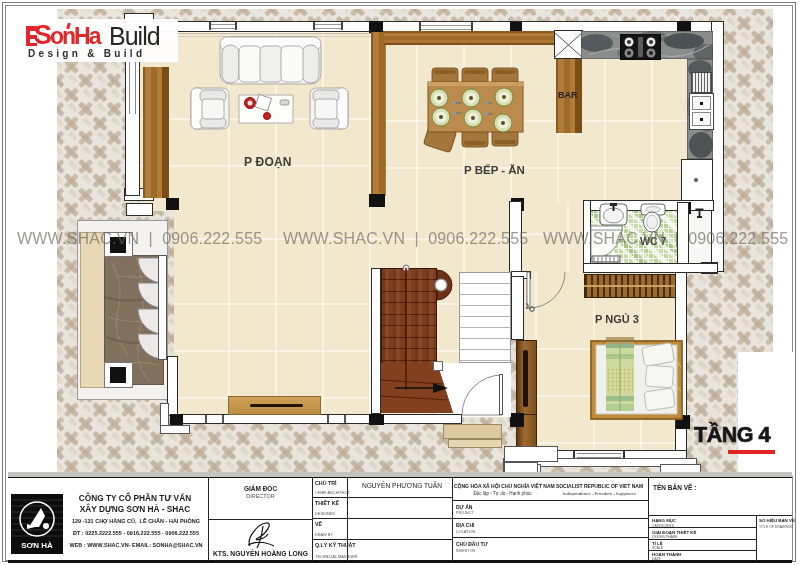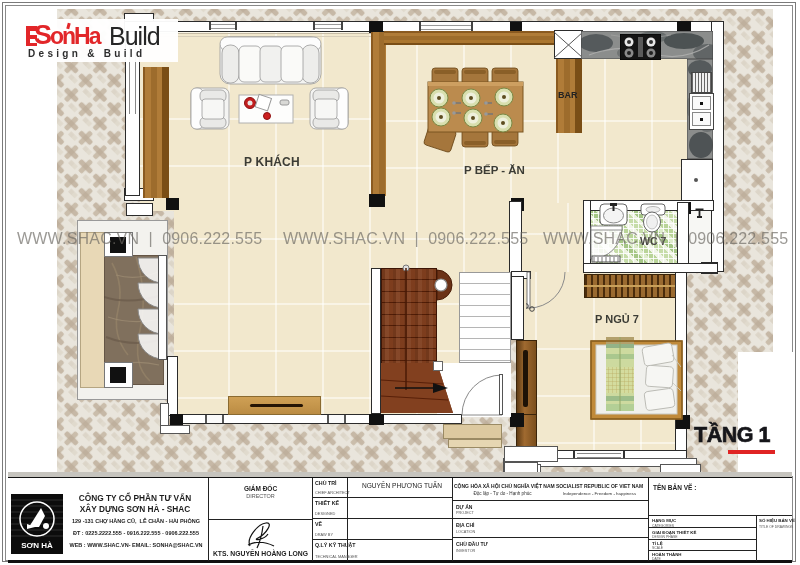--- a/index.html
+++ b/index.html
@@ -360,39 +360,39 @@
         </defs>
       <g fill="#f6f6f3" stroke="#b9b9b2" stroke-width="0.9">
         <rect x="55" y="12" width="30" height="19" rx="4" transform="rotate(-10 70 21)"></rect>
         <rect x="58" y="33" width="27" height="21" rx="4" transform="rotate(4 71 43)"></rect>
         <rect x="57" y="57" width="29" height="19" rx="4" transform="rotate(-8 71 66)"></rect>
         <path d="M84,22 L93,34 M85,50 L93,58" stroke="#c9c9c2"></path>
       </g>
       <rect x="3" y="8" width="91" height="78" fill="none" stroke="#8a5f1e" stroke-width="1.5"></rect>
     </svg>
 
-    <div class="lbl" style="left:244px;top:155px;font-size:12px;letter-spacing:0.2px;">P KHÁCH</div>
+    <div class="lbl" style="left:244px;top:155px;font-size:12px;letter-spacing:0.2px;">P ĐOẠN</div>
     <div class="lbl" style="left:464px;top:164px;font-size:11.5px;letter-spacing:0px;">P BẾP - ĂN</div>
-    <div class="lbl" style="left:595px;top:313px;font-size:11px;letter-spacing:0px;">P NGỦ 7</div>
+    <div class="lbl" style="left:595px;top:313px;font-size:11px;letter-spacing:0px;">P NGỦ 3</div>
     <div class="lbl" style="left:640px;top:235px;font-size:10.5px;color:#45453e;">WC 7</div>
   </div>
 
   <div class="abs" style="left:6px;top:19px;width:172px;height:43px;background:rgba(255,255,255,0.96);"></div>
   <div class="abs" id="logo" style="left:24px;top:22px;width:160px;height:40px;">
     <div class="abs" style="left:2px;top:4px;width:11px;height:20px;background:#e22629;"></div>
     <div class="abs" style="left:6px;top:9px;width:7px;height:4px;background:#fff;"></div>
     <div class="abs" style="left:6px;top:17px;width:7px;height:4px;background:#fff;"></div>
     <div class="abs" style="left:10px;top:0px;font-weight:bold;font-size:27px;line-height:27px;color:#e22629;letter-spacing:-2px;">S<span style="font-size:23px;">onHa</span></div>
     <div class="abs" style="left:43px;top:1px;width:3px;height:6px;background:#e22629;transform:rotate(15deg);"></div>
     <div class="abs" style="left:85px;top:1px;font-weight:normal;font-size:25px;line-height:26px;color:#262626;letter-spacing:-1px;">Build</div>
     <div class="abs" style="left:4px;top:26px;font-weight:bold;font-size:10px;color:#2e2e2e;letter-spacing:3.3px;">Design &amp; Build</div>
   </div>
 
   <div class="abs" style="left:738px;top:352px;width:56px;height:124px;background:#fff;"></div>
-  <div class="abs" style="left:694px;top:424px;width:105px;height:26px;font-weight:bold;font-size:21.5px;line-height:22px;color:#16161a;letter-spacing:-0.5px;-webkit-text-stroke:0.7px #16161a;">TẦNG 1</div>
+  <div class="abs" style="left:694px;top:424px;width:105px;height:26px;font-weight:bold;font-size:21.5px;line-height:22px;color:#16161a;letter-spacing:-0.5px;-webkit-text-stroke:0.7px #16161a;">TẦNG 4</div>
   <div class="abs" style="left:728px;top:450px;width:47px;height:4px;background:#e02424;"></div>
 
   <div class="abs wm" style="left:17px;top:230px;">WWW.SHAC.VN&nbsp;&nbsp;|&nbsp;&nbsp;0906.222.555</div>
   <div class="abs wm" style="left:283px;top:230px;">WWW.SHAC.VN&nbsp;&nbsp;|&nbsp;&nbsp;0906.222.555</div>
   <div class="abs wm" style="left:543px;top:230px;">WWW.SHAC.VN&nbsp;&nbsp;|&nbsp;&nbsp;0906.222.555</div>
 
   <div class="abs" style="left:8px;top:472px;width:784px;height:6px;background:#c6c4be;"></div>
   <div class="abs" id="tblock" style="left:8px;top:477px;width:784px;height:86px;background:#fff;border-top:1.5px solid #111;border-bottom:3px solid #111;box-sizing:border-box;font-family:'Liberation Sans',sans-serif;color:#1c1c1c;">
 
     <div class="abs" style="left:200px;top:0;width:1px;height:83px;background:#222;"></div>

